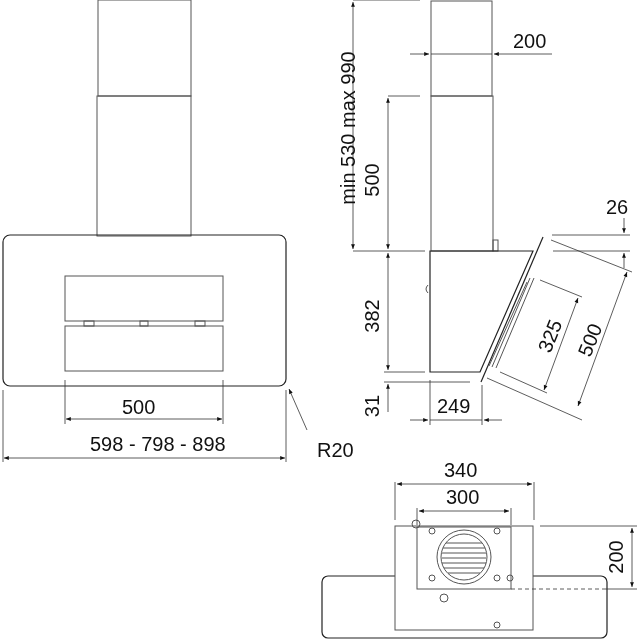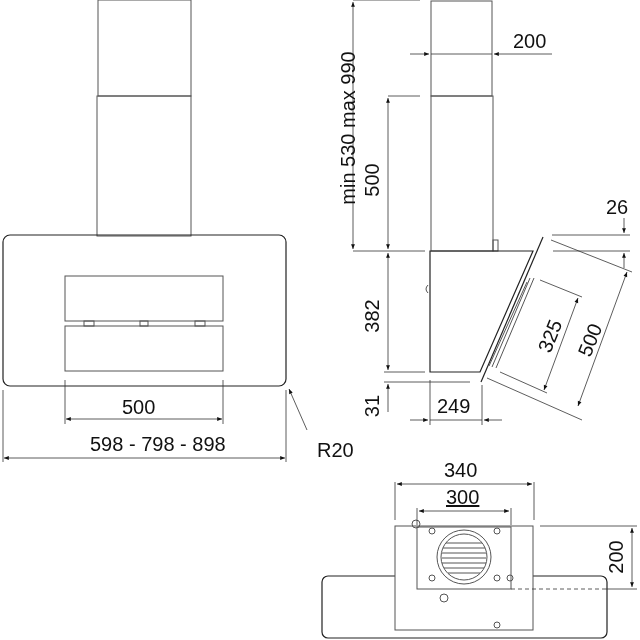--- a/index.html
+++ b/index.html
@@ -151,14 +151,14 @@
 <div class="lbl" style="left:513px;top:31px;">200</div>
 <div class="lbl" style="left:352px;top:170px;transform:rotate(-90deg);transform-origin:center;width:40px;text-align:center;">500</div>
 <div class="lbl" style="left:352px;top:306px;transform:rotate(-90deg);transform-origin:center;width:40px;text-align:center;">382</div>
 <div class="lbl" style="left:360px;top:396px;transform:rotate(-90deg);transform-origin:center;width:24px;text-align:center;">31</div>
 <div class="lbl" style="left:437px;top:396px;">249</div>
 <div class="lbl" style="left:606px;top:197px;">26</div>
 <div class="lbl" style="left:530px;top:326px;transform:rotate(-68deg);transform-origin:center;width:40px;text-align:center;">325</div>
 <div class="lbl" style="left:570px;top:330px;transform:rotate(-68deg);transform-origin:center;width:40px;text-align:center;">500</div>
 
 <div class="lbl" style="left:444px;top:460px;">340</div>
-<div class="lbl" style="left:446px;top:487px;text-decoration:underline;">300</div>
+<div class="lbl" style="left:446px;top:487px;">300</div>
 <div class="lbl" style="left:596px;top:547px;transform:rotate(-90deg);transform-origin:center;width:40px;text-align:center;">200</div>
 
 </body></html>

